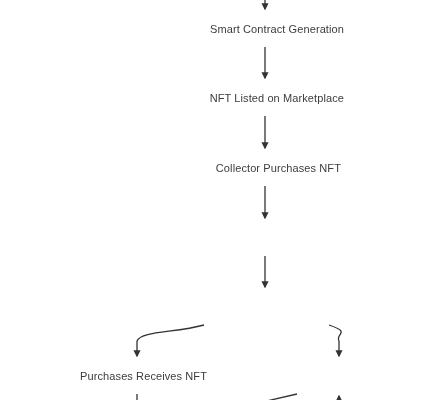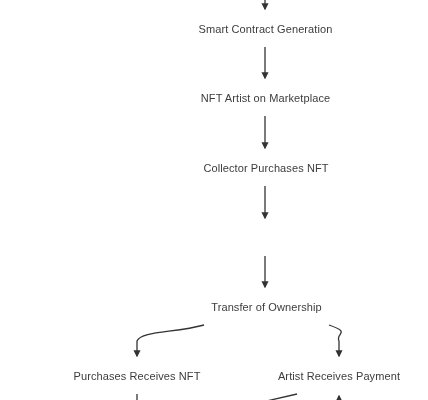--- a/index.html
+++ b/index.html
@@ -28,21 +28,21 @@
     pointer-events: none;
   }
   .node {
     position: absolute;
     box-sizing: border-box;
     background: #ffffff;
     border: 1.5px solid transparent;
     border-radius: 1px;
     display: flex;
     align-items: center;
-    justify-content: center;
+    justify-content: flex-end;
     
     background-image:
       linear-gradient(#ffffff, #ffffff),
       linear-gradient(to right, #6f8ff5 0%, #8f8ae8 25%, #c happened 50%, #ef5f8e 100%);
     background-origin: border-box;
     background-clip: padding-box, border-box;
   }
   .node-label {
     font-size: 11px;
     line-height: 13px;
@@ -88,33 +88,27 @@
 
       <line x1="339" y1="406" x2="339" y2="396" marker-end="url(#arrow-up)"></line>
     </g>
   </svg>
 
   <div class="node" style="left:186px; top:11px; width:159px; height:36px;">
     <span class="node-label">Smart Contract Generation</span>
   </div>
 
   <div class="node" style="left:186px; top:80px; width:159px; height:36px;">
-    <span class="node-label">NFT Artist on Marketplace</span>
+    <span class="node-label">NFT Listed on Marketplace</span>
   </div>
 
   <div class="node" style="left:190px; top:150px; width:152px; height:36px;">
     <span class="node-label">Collector Purchases NFT</span>
   </div>
 
 
-  <div class="node" style="left:196px; top:289px; width:141px; height:36px;">
-    <span class="node-label">Transfer of Ownership</span>
-  </div>
 
   <div class="node" style="left:66px; top:358px; width:142px; height:36px;">
     <span class="node-label">Purchases Receives NFT</span>
   </div>
 
-  <div class="node" style="left:255px; top:358px; width:168px; height:36px;">
-    <span class="node-label">Artist Receives Payment</span>
-  </div>
 
 </div>
 
 </body></html>

